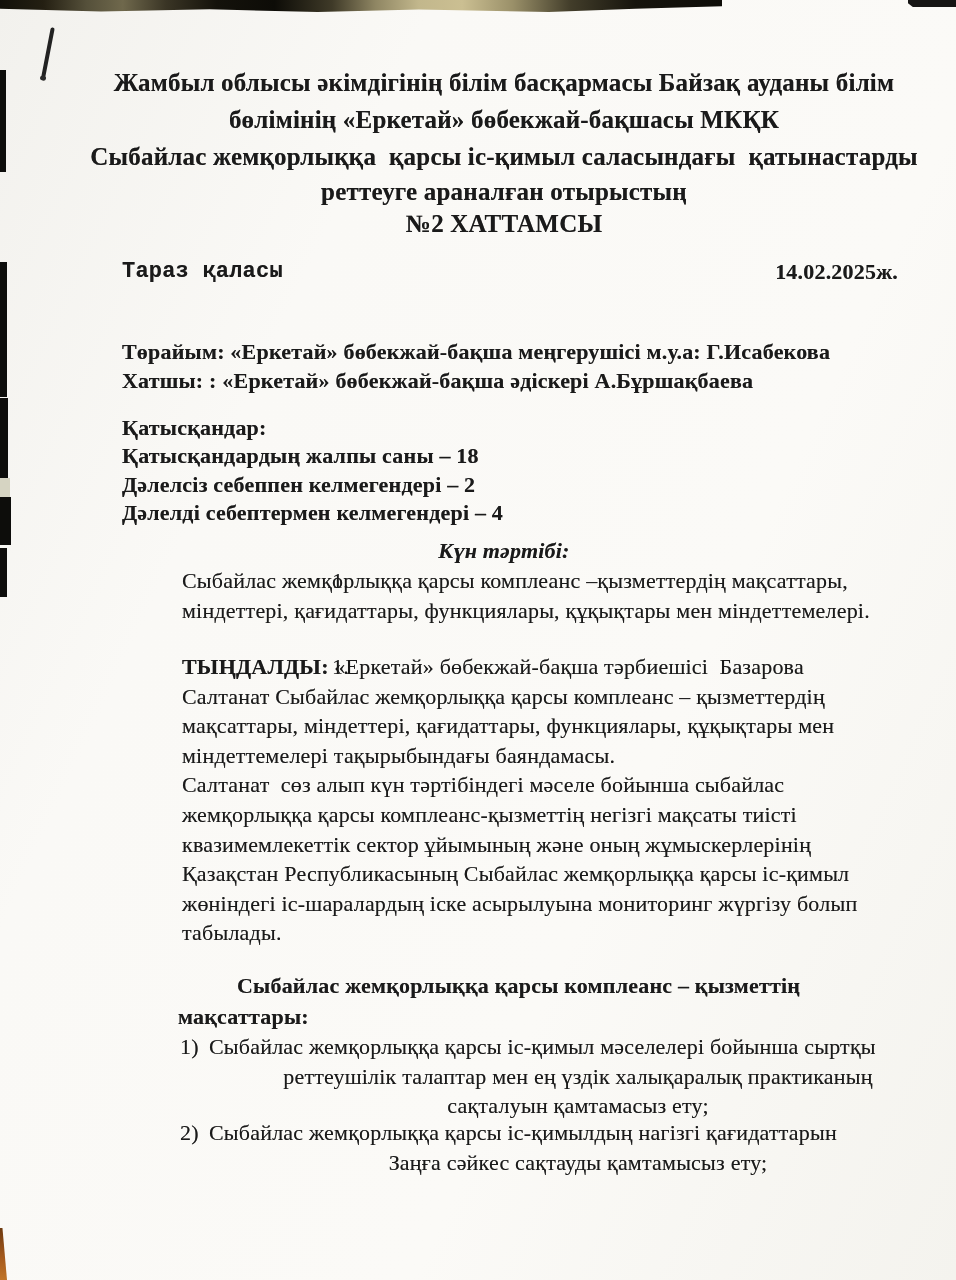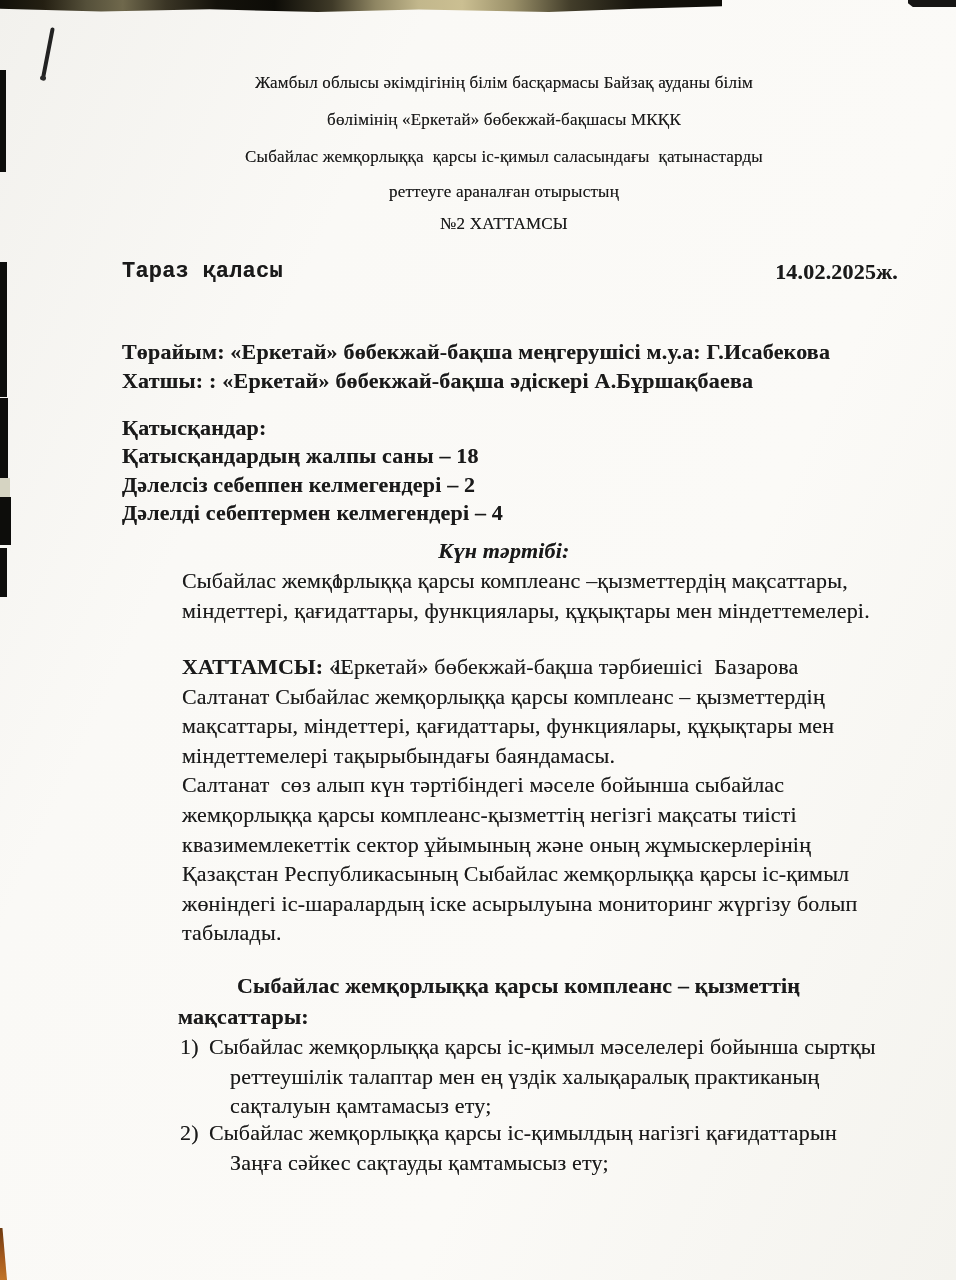--- a/index.html
+++ b/index.html
@@ -7,21 +7,21 @@
     position:relative;width:956px;height:1280px;overflow:hidden;
     background:linear-gradient(115deg,#f2f1ed 0%,#faf9f6 28%,#fbfaf7 65%,#f4f3ee 100%);
     font-family:"Liberation Serif","DejaVu Serif",serif;
     color:#1a1a1a;
   }
   .line{white-space:pre;}
   .abs{position:absolute;}
   .b{font-weight:bold;}
   .center{left:80px;right:28px;text-align:center;}
   .body-text{font-size:22px;letter-spacing:0.2px;text-shadow:0 0 0.4px rgba(0,0,0,0.45);}
-  .hdr{font-size:17px;font-weight:normal;letter-spacing:0.2px;text-shadow:0 0 0.5px rgba(0,0,0,0.5);}
+  .hdr{font-size:25px;font-weight:bold;letter-spacing:0.2px;text-shadow:0 0 0.5px rgba(0,0,0,0.5);}
 
   .header-org{top:64px;line-height:37px;}
   .header-subject{top:139px;line-height:35px;}
   .protocol{top:210px;line-height:28px;}
   .meta-row{top:259px;left:0;right:0;height:28px;}
   .meta-city{position:absolute;left:122px;top:0;font-family:Liberation Mono, monospace;}
   .meta-date{position:absolute;right:58px;top:0;}
   .officials{top:338px;left:122px;line-height:28.6px;}
   .attendance{top:414px;left:122px;line-height:28.3px;}
   .agenda-head{top:537px;line-height:28px;font-style:italic;}
@@ -31,21 +31,21 @@
   .minutes{top:652px;left:0;right:30px;line-height:29.6px;}
   .minutes .marker{position:absolute;left:150px;top:0;}
   .minutes .line{margin-left:182px;}
   .goals-h1{top:971px;left:237px;line-height:29px;}
   .goals-h2{top:1002px;left:178px;line-height:29px;}
   .goal{left:0;right:30px;line-height:29.6px;}
   .goal-1{top:1032px;}
   .goal-2{top:1118px;}
   .goal .marker{position:absolute;left:180px;top:0;}
   .goal .l-first{margin-left:209px;}
-  .goal .l-cont{margin-left:230px;}
+  .goal .l-cont{margin-left:230px;text-align:center;}
 
   
   .edge-top{
     position:absolute;left:0;top:0;width:722px;height:12px;
     background:linear-gradient(90deg,#12100a 0%,#241f12 6%,#55503a 12%,#6f684c 17%,#3a3525 23%,#14120b 30%,#0d0c07 38%,#3f3a28 46%,#8f8663 52%,#c2b78c 58%,#cbbf92 64%,#9a9069 71%,#423d2a 79%,#16140d 88%,#0e0d08 100%);
     clip-path:polygon(0 0,100% 0,100% 52%,88% 72%,76% 100%,58% 80%,44% 100%,29% 78%,14% 95%,0 72%);
   }
   .edge-top-right{
     position:absolute;left:908px;top:0;width:48px;height:7px;background:#161514;
     clip-path:polygon(0 0,100% 0,100% 100%,10% 100%,0 45%);
@@ -122,21 +122,21 @@
     <span class="line">Күн тәртібі:</span>
   </div>
   <div class="abs body-text agenda-item">
     <span class="marker line">1.</span>
     <div class="line">Сыбайлас жемқорлыққа қарсы комплеанс –қызметтердің мақсаттары,</div>
     <div class="line">міндеттері, қағидаттары, функциялары, құқықтары мен міндеттемелері.</div>
   </div>
 
   <div class="abs body-text minutes">
     <span class="marker line">1.</span>
-    <div class="line"><span class="b">ХАТТАМСЫ:</span><span> «Еркетай» бөбекжай-бақша тәрбиешісі  Базарова</span></div>
+    <div class="line"><span class="b">ТЫҢДАЛДЫ:</span><span> «Еркетай» бөбекжай-бақша тәрбиешісі  Базарова</span></div>
     <div class="line">Салтанат Сыбайлас жемқорлыққа қарсы комплеанс – қызметтердің</div>
     <div class="line">мақсаттары, міндеттері, қағидаттары, функциялары, құқықтары мен</div>
     <div class="line">міндеттемелері тақырыбындағы баяндамасы.</div>
     <div class="line">Салтанат  сөз алып күн тәртібіндегі мәселе бойынша сыбайлас</div>
     <div class="line">жемқорлыққа қарсы комплеанс-қызметтің негізгі мақсаты тиісті</div>
     <div class="line">квазимемлекеттік сектор ұйымының және оның жұмыскерлерінің</div>
     <div class="line">Қазақстан Республикасының Сыбайлас жемқорлыққа қарсы іс-қимыл</div>
     <div class="line">жөніндегі іс-шаралардың іске асырылуына мониторинг жүргізу болып</div>
     <div class="line">табылады.</div>
   </div>

